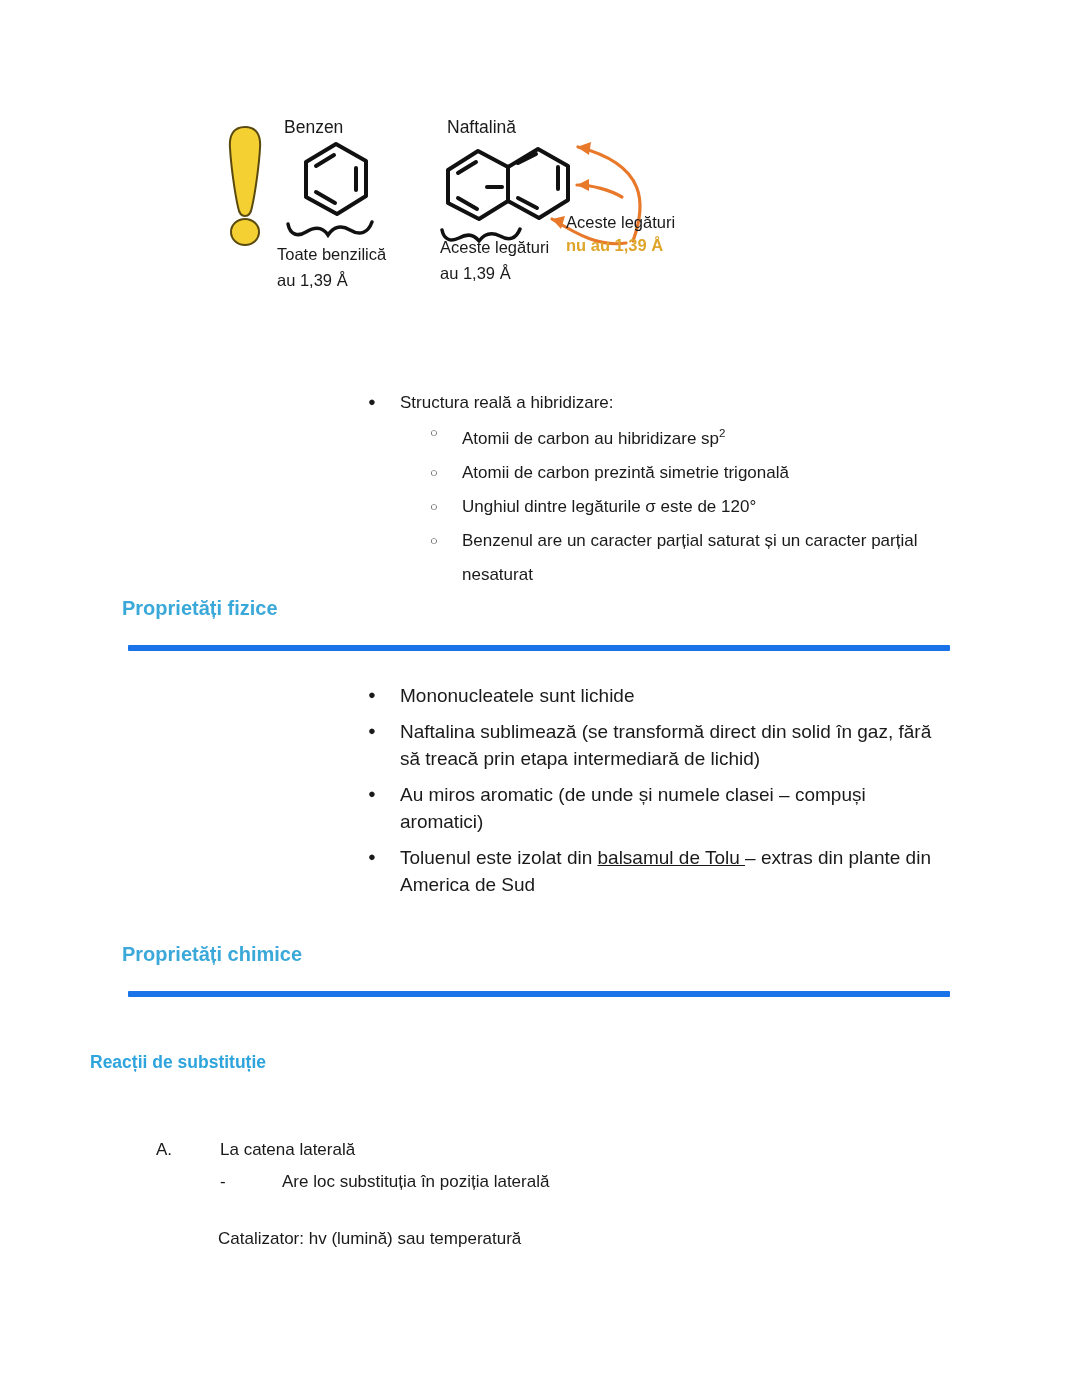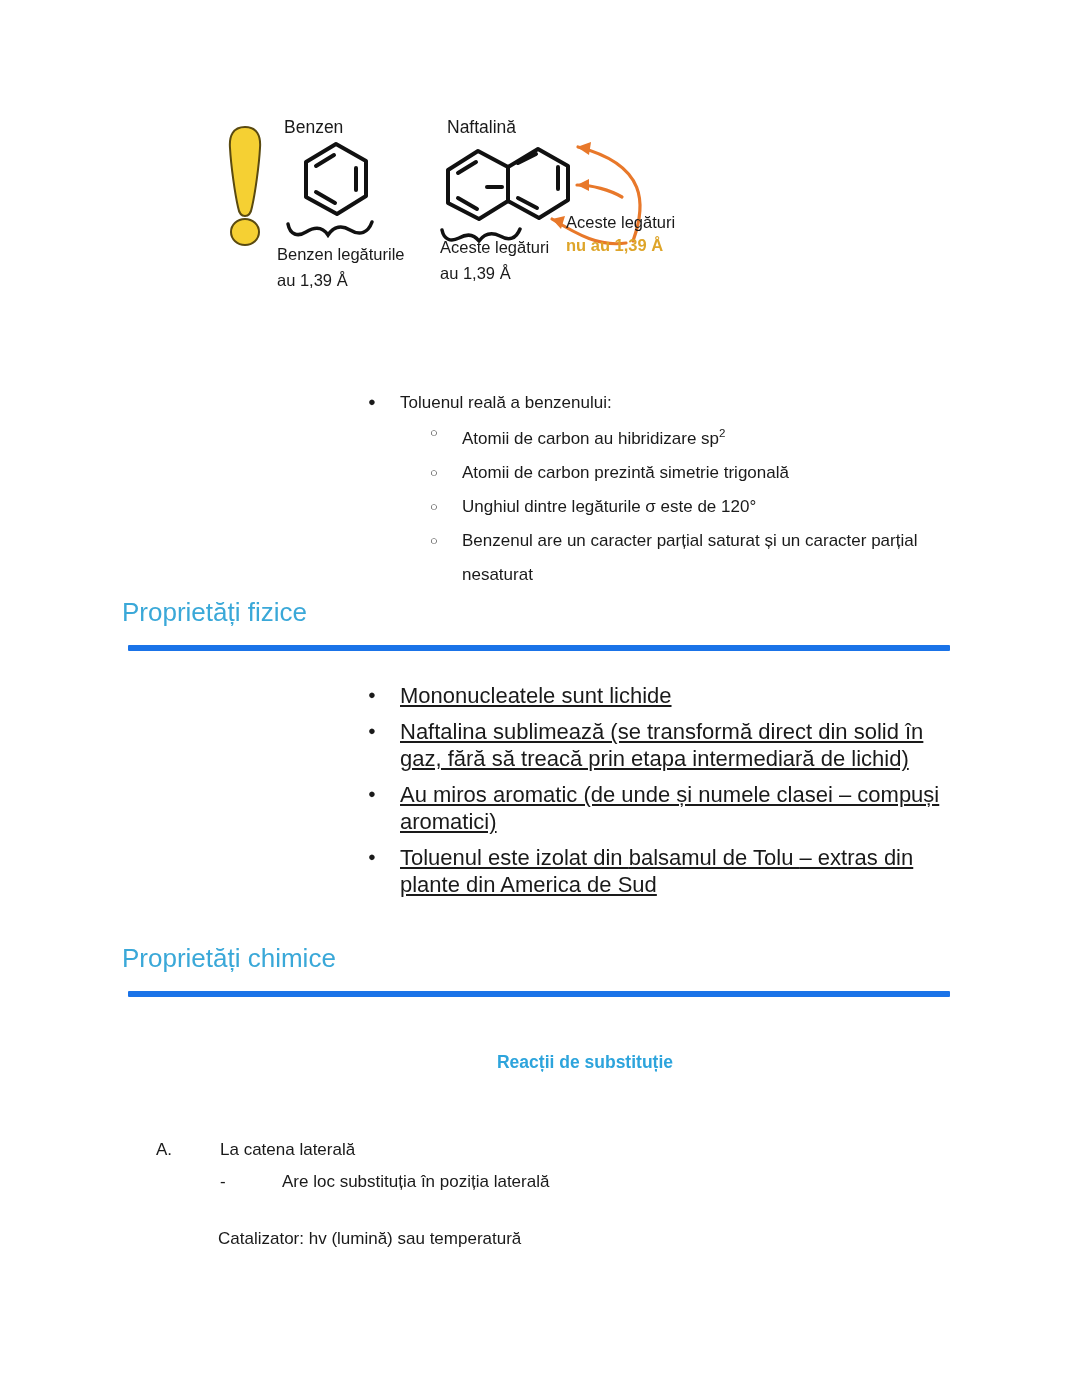--- a/index.html
+++ b/index.html
@@ -88,24 +88,23 @@
   
   .bullet-list {
     position: absolute;
     margin: 0;
     padding: 0;
     list-style: none;
   }
   .bullet-item {
     position: relative;
     padding-left: 28px;
-    font-size: 22px;
+    font-size: 19px;
     line-height: 26.5px;
     color: #1a1a1a;
-    text-decoration: underline;
   }
   .bullet-item > .marker {
     position: absolute;
     left: 0;
     top: 0;
     font-size: 17px;
     line-height: 26.5px;
   }
   .disc-marker::before { content: "\25CF"; font-size: 13px; }
   .circle-marker::before { content: "\25CB"; font-size: 13px; }
@@ -147,23 +146,23 @@
     position: absolute;
     left: 62px;
     top: 0px;
     font-size: 12px;
     color: #1a1a1a;
   }
 
   
   .section-heading {
     position: absolute;
-    font-size: 26px;
+    font-size: 20px;
     color: #3aa8d8;
-    font-weight: normal;
+    font-weight: bold;
     margin: 0;
     white-space: nowrap;
   }
   .section-rule {
     position: absolute;
     left: 128px;
     width: 822px;
     height: 6px;
     background: #1a73e8;
     border-radius: 1px;
@@ -188,21 +187,21 @@
   #fizice-list .bullet-item .marker { top: -1px; font-size: 14px; }
 
   .underline-span { text-decoration: underline; }
 
   
   #reactii-title {
     position: absolute;
     left: 0;
     top: 1052px;
     width: 1080px;
-    text-align: center;
+    text-align: left;
     padding-left: 90px;
     box-sizing: border-box;
     font-size: 17.5px;
     font-weight: bold;
     color: #2da4dc;
   }
 
   
   #catena-section {
     position: absolute;
@@ -300,37 +299,37 @@
       <path d="M182 62 C170 55 152 50 137 50"></path>
     </g>
     <g fill="#e8782a">
       <polygon points="137,12 151,7 149,20"></polygon>
       <polygon points="112,84 125,81 121,94"></polygon>
       <polygon points="137,50 149,44 149,56"></polygon>
     </g>
   </svg>
 
   <div class="fig-caption" id="benzen-caption">
-    <span>Benzen legăturile</span><br>
+    <span>Toate benzilică</span><br>
     <span>au 1,39 Å</span>
   </div>
 
   <div class="fig-caption" id="naftalina-caption">
     <span>Aceste legături</span><br>
     <span>au 1,39 Å</span>
   </div>
 
   <div id="orange-caption-1">Aceste legături</div>
   <div id="orange-caption-2">nu au 1,39 Å</div>
 </div>
 
 <div id="structura-section">
   <div class="lead">
     <span class="marker disc-marker"></span>
-    <span>Toluenul reală a benzenului:</span>
+    <span>Structura reală a hibridizare:</span>
   </div>
   <ul id="structura-sublist">
     <li>
       <span class="marker circle-marker"></span>
       <span>Atomii de carbon au hibridizare sp</span><sup>2</sup>
     </li>
     <li>
       <span class="marker circle-marker"></span>
       <span>Atomii de carbon prezintă simetrie trigonală</span>
     </li>

